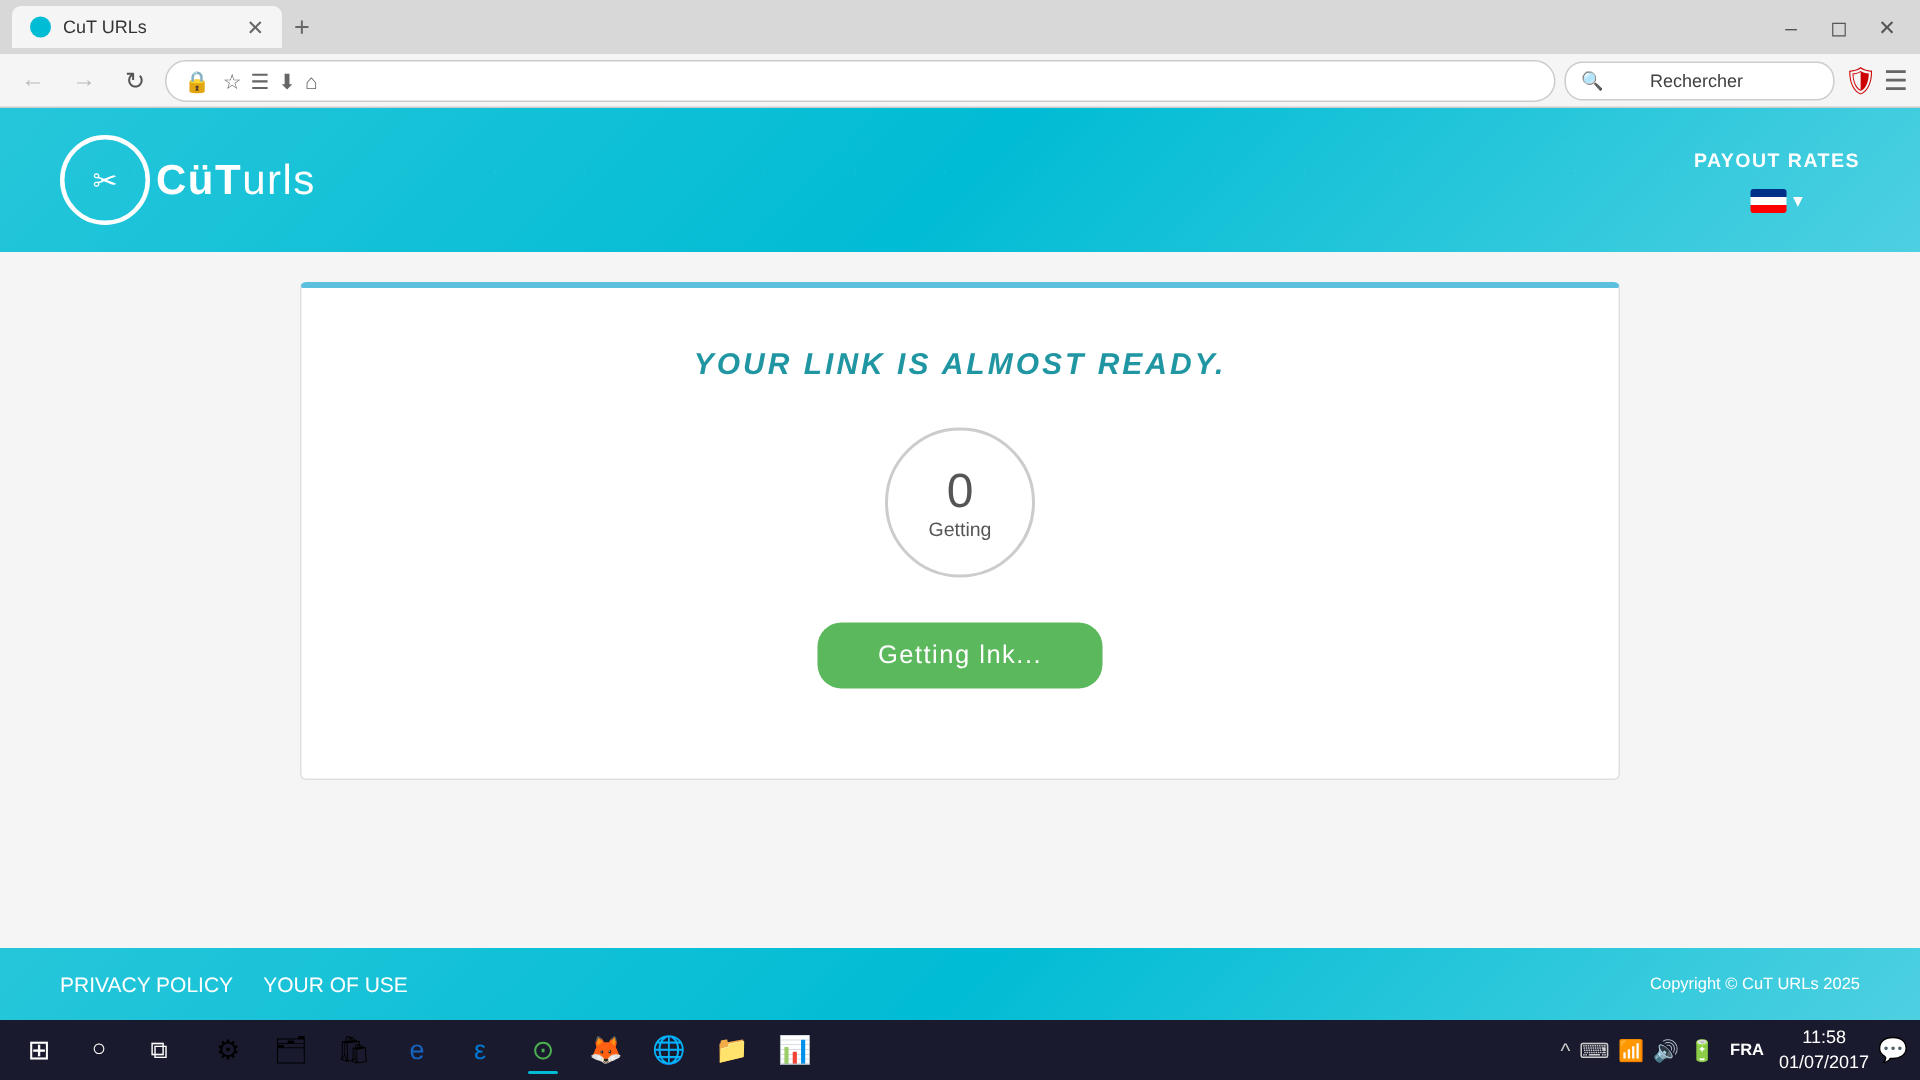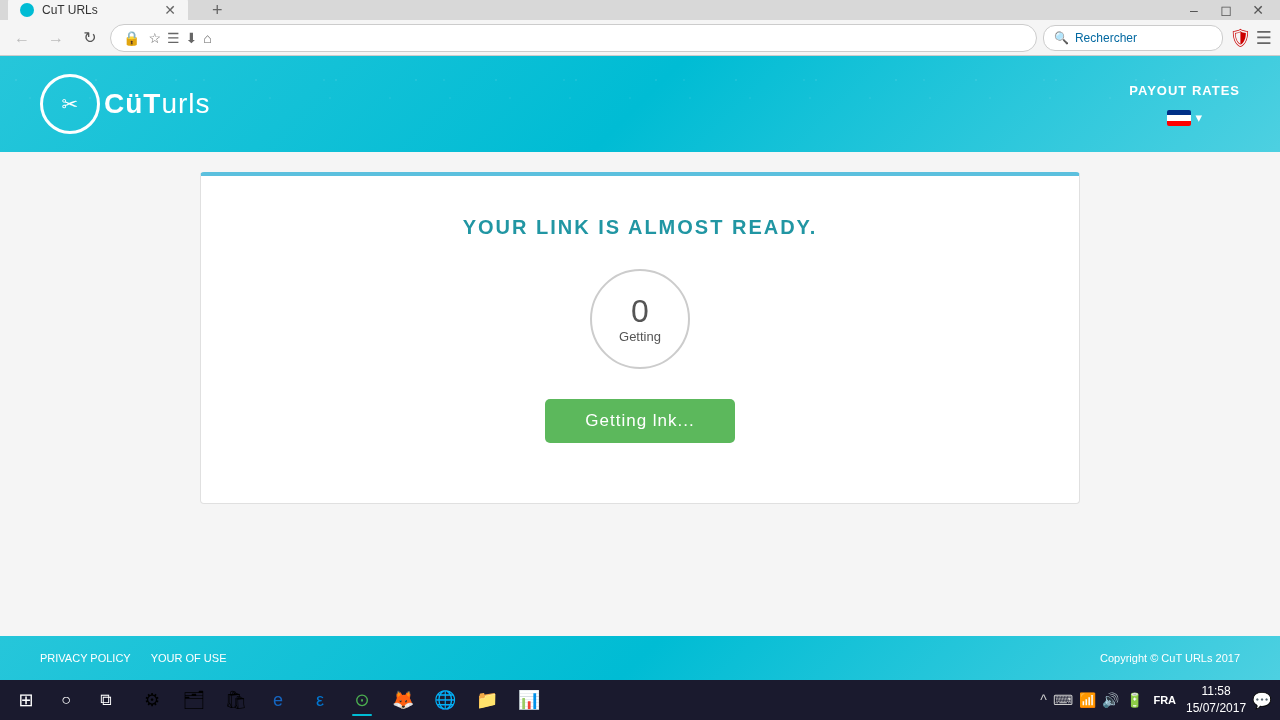--- a/index.html
+++ b/index.html
@@ -1,20 +1,20 @@
 <!DOCTYPE html>
 <html><head>
   <meta charset="utf-8">
   <style>
     * { margin: 0; padding: 0; box-sizing: border-box; }
     body { font-family: Arial, sans-serif; background: #f0f0f0; width: 1280px; height: 720px; overflow: hidden; display: flex; flex-direction: column; }
 
     
     .browser-chrome { background: #e8e8e8; flex-shrink: 0; }
-    .browser-titlebar { background: #d8d8d8; display: flex; align-items: center; padding: 4px 8px; gap: 16px; height: 20px; }
+    .browser-titlebar { background: #d8d8d8; display: flex; align-items: center; padding: 4px 8px; gap: 0; height: 36px; }
     .browser-tab { background: #f5f5f5; border-radius: 6px 6px 0 0; padding: 4px 12px; display: flex; align-items: center; gap: 8px; font-size: 12px; color: #333; min-width: 180px; height: 28px; }
     .browser-tab .favicon { width: 14px; height: 14px; background: #00bcd4; border-radius: 50%; display: inline-block; flex-shrink: 0; }
     .browser-tab .tab-title { flex: 1; font-size: 12px; }
     .browser-tab .tab-close { cursor: pointer; color: #666; font-size: 14px; line-height: 1; }
     .browser-new-tab { background: none; border: none; font-size: 18px; color: #666; cursor: pointer; padding: 2px 8px; }
     .browser-win-controls { margin-left: auto; display: flex; gap: 4px; }
     .win-btn { width: 28px; height: 20px; display: flex; align-items: center; justify-content: center; cursor: pointer; font-size: 14px; color: #555; background: none; border: none; }
 
     .browser-navbar { background: #f5f5f5; display: flex; align-items: center; padding: 4px 8px; gap: 6px; height: 36px; border-bottom: 1px solid #ccc; }
     .nav-btn { background: none; border: none; cursor: pointer; color: #555; font-size: 16px; width: 28px; height: 28px; display: flex; align-items: center; justify-content: center; border-radius: 3px; }
@@ -45,30 +45,30 @@
     .logo-text { font-size: 28px; font-weight: bold; color: white; letter-spacing: 1px; }
     .logo-text span { font-weight: normal; }
     .header-nav { display: flex; align-items: center; gap: 12px; z-index: 1; flex-direction: column; }
     .payout-rates { color: white; font-size: 13px; font-weight: bold; letter-spacing: 1px; cursor: pointer; text-decoration: none; }
     .lang-selector { color: white; display: flex; align-items: center; gap: 4px; cursor: pointer; font-size: 13px; }
     .lang-flag { width: 24px; height: 16px; background: linear-gradient(to bottom, #003087 33%, white 33%, white 66%, #ff0000 66%); border-radius: 2px; }
 
     
     .site-main { flex: 1; display: flex; align-items: flex-start; justify-content: center; padding: 20px; }
     .content-card { background: white; border-radius: 4px; border: 1px solid #e0e0e0; width: 880px; padding: 40px 20px 60px; display: flex; flex-direction: column; align-items: center; gap: 30px; margin-top: 0; border-top: 4px solid #5bc0de; }
-    .card-title { font-size: 20px; font-weight: bold; color: #2196a3; letter-spacing: 2px; text-align: center; }
+    .card-title { font-size: 20px; font-weight: bold; color: #2196a3; letter-spacing: 2px; text-align: center; font-style: italic; }
     .timer-circle { width: 100px; height: 100px; border-radius: 50%; border: 2px solid #ccc; display: flex; flex-direction: column; align-items: center; justify-content: center; background: white; }
     .timer-number { font-size: 32px; color: #555; line-height: 1; }
     .timer-label { font-size: 13px; color: #555; margin-top: 2px; }
-    .get-link-btn { background: #5cb85c; border: none; color: white; font-size: 17px; padding: 12px 40px; border-radius: 5px; cursor: pointer; font-weight: normal; letter-spacing: 1px; }
+    .get-link-btn { background: #5cb85c; border: none; color: white; font-size: 17px; padding: 12px 40px; border-radius: 16px; cursor: pointer; font-weight: normal; letter-spacing: 1px; }
 
     
     .site-footer { background: linear-gradient(135deg, #26c6da 0%, #00bcd4 50%, #4dd0e1 100%); padding: 16px 40px; display: flex; align-items: center; justify-content: space-between; }
     .footer-links { display: flex; gap: 20px; }
-    .footer-link { color: white; font-size: 11px; text-decoration: none; cursor: pointer; }
+    .footer-link { color: white; font-size: 14px; text-decoration: none; cursor: pointer; }
     .footer-copyright { color: white; font-size: 11px; }
 
     
     .taskbar { background: #1a1a2e; display: flex; align-items: center; padding: 0 8px; height: 40px; flex-shrink: 0; gap: 4px; }
     .taskbar-start { width: 36px; height: 36px; display: flex; align-items: center; justify-content: center; cursor: pointer; }
     .start-icon { color: white; font-size: 18px; }
     .taskbar-search { width: 36px; height: 36px; display: flex; align-items: center; justify-content: center; cursor: pointer; color: white; font-size: 16px; }
     .taskbar-btn { width: 36px; height: 36px; display: flex; align-items: center; justify-content: center; cursor: pointer; color: white; font-size: 16px; border-radius: 4px; }
     .taskbar-apps { display: flex; gap: 2px; margin-left: 4px; flex: 1; }
     .taskbar-app { width: 40px; height: 36px; display: flex; align-items: center; justify-content: center; cursor: pointer; border-radius: 4px; position: relative; }
@@ -107,21 +107,21 @@
       <span class="addr-icon">🔒</span>
       <div class="address-icons">
         <span class="addr-icon">☆</span>
         <span class="addr-icon">☰</span>
         <span class="addr-icon">⬇</span>
         <span class="addr-icon">⌂</span>
       </div>
     </div>
     <div class="search-bar">
       <span>🔍</span>
-      <span style="color:#0369a1; font-size:12px;">Rechercher</span>
+      <span style="color:#404040; font-size:12px;margin-left:25px;">Rechercher</span>
     </div>
     <div class="nav-icons-right">
       <span class="addr-icon" style="font-size:18px; color:#c00;">🛡</span>
       <span class="addr-icon" style="font-size:18px;">☰</span>
     </div>
   </div>
 </div>
 
 <div class="website">
 
@@ -150,21 +150,21 @@
       </div>
       <button class="get-link-btn">Getting lnk...</button>
     </div>
   </div>
 
   <div class="site-footer">
     <div class="footer-links">
       <a class="footer-link">PRIVACY POLICY</a>
       <a class="footer-link">YOUR OF USE</a>
     </div>
-    <div class="footer-copyright">Copyright © CuT URLs 2017</div>
+    <div class="footer-copyright">Copyright © CuT URLs 2025</div>
   </div>
 
 </div>
 
 <div class="taskbar">
   <div class="taskbar-start">
     <span class="start-icon">⊞</span>
   </div>
   <div class="taskbar-search">
     <span>○</span>
@@ -206,17 +206,17 @@
   </div>
   <div class="taskbar-tray">
     <span class="tray-icon">^</span>
     <span class="tray-icon">⌨</span>
     <span class="tray-icon">📶</span>
     <span class="tray-icon">🔊</span>
     <span class="tray-icon">🔋</span>
     <span class="tray-lang">FRA</span>
     <div class="tray-time">
       <div>11:58</div>
-      <div>15/07/2017</div>
+      <div>01/07/2017</div>
     </div>
     <span class="tray-notif">💬</span>
   </div>
 </div>
 
 </body></html>

